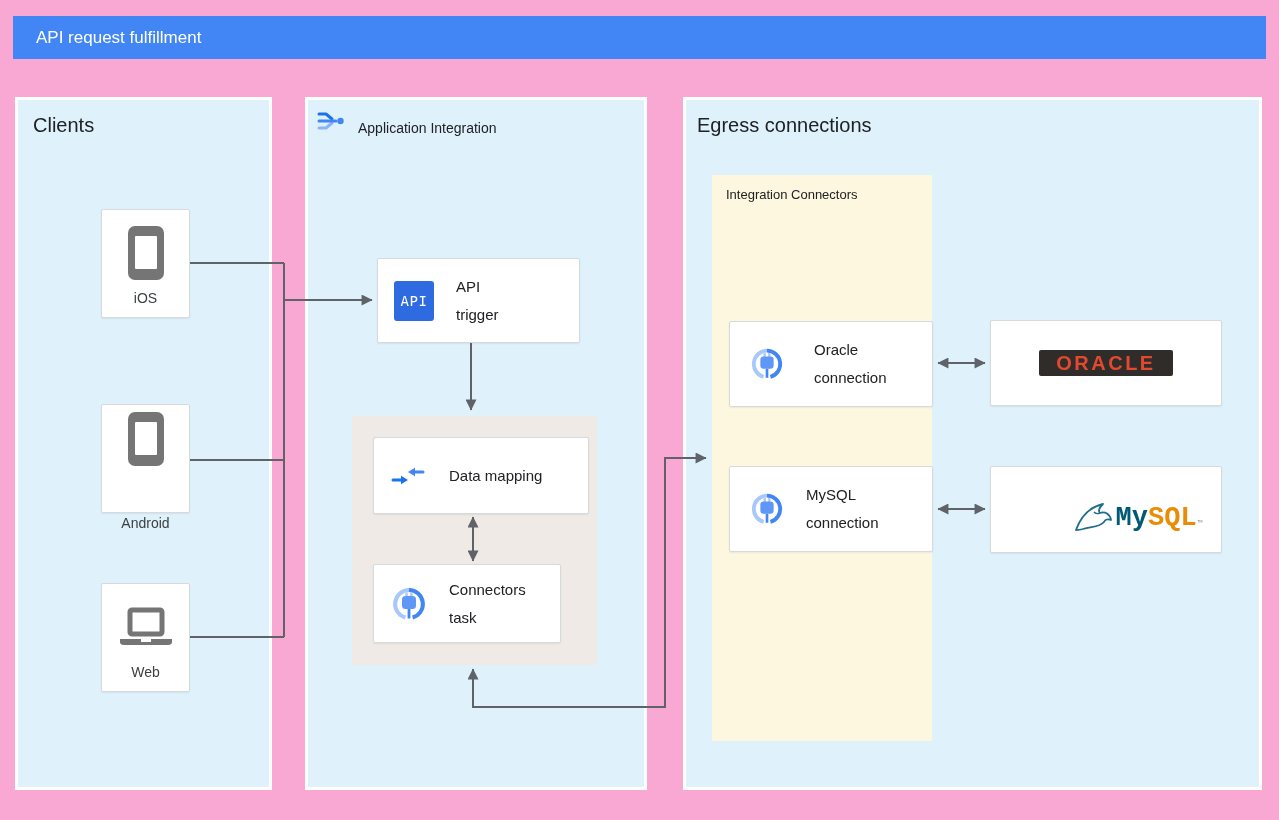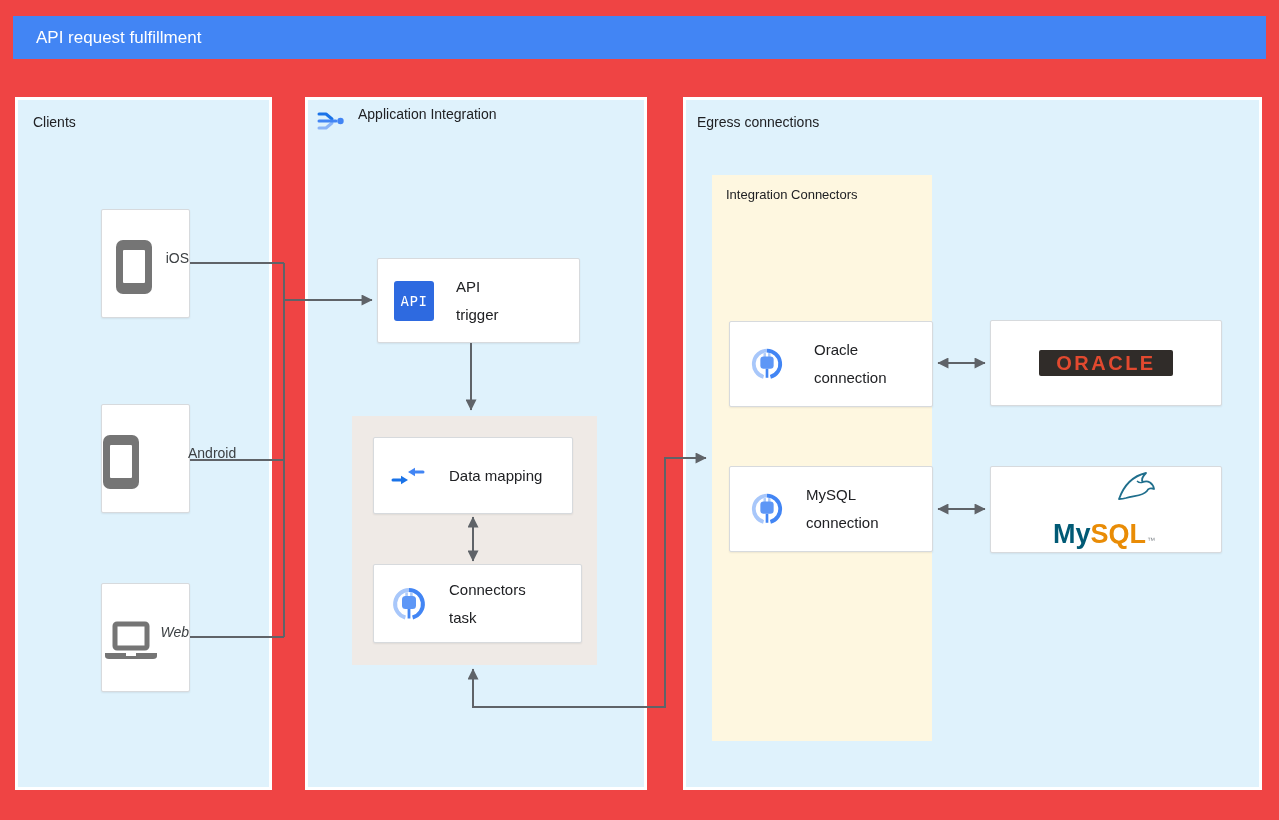--- a/index.html
+++ b/index.html
@@ -1,41 +1,41 @@
 <!DOCTYPE html>
 <html><head>
 <meta charset="utf-8">
 <style>
   html,body{margin:0;padding:0;}
   body{font-family:"Liberation Sans",sans-serif;background:#E9EAED;}
-  #stage{position:relative;width:1279px;height:820px;background:#ef4444;overflow:hidden;}
+  #stage{position:relative;width:1279px;height:820px;background:#f9a8d4;overflow:hidden;}
   .abs{position:absolute;}
   .banner{left:13px;top:16px;width:1253px;height:43px;background:#4285F4;color:#FFFFFF;
     font-size:17px;line-height:43px;padding-left:23px;box-sizing:border-box;}
   .panel{background:#DFF2FC;border:3px solid #FFFFFF;box-sizing:border-box;}
-  .panel-label{position:absolute;font-size:14px;color:#202124;}
+  .panel-label{position:absolute;font-size:20px;color:#202124;}
   .group-yellow{left:712px;top:175px;width:220px;height:566px;background:#FEF7E0;}
   .group-label{position:absolute;left:14px;top:12px;font-size:13px;color:#202124;}
   .stage-gray{left:352px;top:416px;width:245px;height:249px;background:#EFEAE6;}
   .card{background:#FFFFFF;border:1px solid #D7DADD;border-radius:2px;box-sizing:border-box;
     box-shadow:0 1px 2px rgba(0,0,0,0.07);}
-  .client-card{left:101px;width:89px;height:109px;display:flex;align-items:center;}
+  .client-card{left:101px;width:89px;height:109px;display:flex;flex-direction:column;align-items:center;}
   .client-card .icon-wrap{flex:1;display:flex;align-items:center;justify-content:center;padding-top:6px;}
   .client-card .client-label{font-size:14px;color:#3C4043;margin-bottom:11px;}
   .node{display:flex;align-items:center;box-sizing:border-box;}
   .node .node-label{font-size:15px;color:#202124;line-height:28px;}
   .api-icon{width:40px;height:40px;background:#2E6AE0;border-radius:3px;display:flex;
     align-items:center;justify-content:center;color:#FFFFFF;font-family:"DejaVu Sans Mono",monospace;
     font-weight:normal;font-size:14px;letter-spacing:0.5px;}
-  .int-header{left:317px;top:106px;display:flex;align-items:flex-start;gap:11px;}
+  .int-header{left:317px;top:106px;display:flex;align-items:flex-end;gap:11px;}
   .int-header .panel-label-inline{font-size:14px;color:#202124;}
   .oracle-badge{width:134px;height:26px;background:#302C29;border-radius:2px;display:flex;
     align-items:center;justify-content:center;}
   .oracle-word{color:#E2492F;font-weight:bold;font-size:20px;letter-spacing:2.5px;}
-  .mysql-wrap{display:flex;flex-direction:column;align-items:flex-start;}
+  .mysql-wrap{display:flex;flex-direction:row;align-items:flex-end;font-family:Liberation Mono, monospace;}
   .mysql-text{display:flex;align-items:flex-end;margin-top:-4px;}
   .mysql-my{color:#015A75;font-weight:bold;font-size:27px;}
   .mysql-sql{color:#E98C06;font-weight:bold;font-size:27px;margin-top:21px;}
   .mysql-tm{color:#8A8F94;font-size:8px;margin-bottom:5px;margin-left:1px;}
   svg{display:block;}
   #lines{position:absolute;left:0;top:0;z-index:20;pointer-events:none;}
 </style>
 </head>
 <body>
 
@@ -84,51 +84,51 @@
   <div class="abs card client-card" style="top:404px;gap:48px;">
     <div class="icon-wrap">
       <svg width="38" height="56" viewBox="0 0 38 56">
         <rect x="1" y="1" width="36" height="54" rx="7" fill="#757575"></rect>
         <rect x="8" y="11" width="22" height="33" rx="1" fill="#FFFFFF"></rect>
       </svg>
     </div>
     <div class="client-label">Android</div>
   </div>
 
-  <div class="abs card client-card" style="top:583px;font-style:italic;">
+  <div class="abs card client-card" style="top:583px;">
     <div class="icon-wrap">
       <svg width="54" height="40" viewBox="0 0 54 40">
         <rect x="11" y="3" width="32" height="24" rx="2" fill="#FFFFFF" stroke="#757575" stroke-width="5"></rect>
         <path d="M1 32 H53 V35 Q53 38 49 38 H5 Q1 38 1 35 Z" fill="#757575"></path>
         <rect x="22" y="32" width="10" height="3" fill="#FFFFFF"></rect>
       </svg>
     </div>
     <div class="client-label">Web</div>
   </div>
 
   <div class="abs card node" style="left:377px;top:258px;width:203px;height:85px;padding-left:16px;gap:22px;">
     <div class="api-icon">
       <span>API</span>
     </div>
     <div class="node-label" style="width:70px;">API trigger</div>
   </div>
 
-  <div class="abs card node" style="left:373px;top:437px;width:200px;height:77px;padding-left:17px;gap:24px;align-items:center;">
+  <div class="abs card node" style="left:373px;top:437px;width:216px;height:77px;padding-left:17px;gap:24px;align-items:center;">
     <span>
       <svg width="34" height="22" viewBox="0 0 34 22">
         <path d="M2 15 H11" stroke="#1A73E8" stroke-width="3" stroke-linecap="round" fill="none"></path>
         <path d="M10 10.8 L17 15 L10 19.2 Z" fill="#1A73E8"></path>
         <path d="M32 7 H23" stroke="#4285F4" stroke-width="3" stroke-linecap="round" fill="none"></path>
         <path d="M24 2.8 L17 7 L24 11.2 Z" fill="#4285F4"></path>
       </svg>
     </span>
     <div class="node-label">Data mapping</div>
   </div>
 
-  <div class="abs card node" style="left:373px;top:564px;width:209px;height:79px;padding-left:15px;gap:20px;">
+  <div class="abs card node" style="left:373px;top:564px;width:188px;height:79px;padding-left:15px;gap:20px;">
     <span>
       <svg width="40" height="40" viewBox="0 0 40 40">
         <path d="M20 6 A14 14 0 0 0 16.4 33.5" stroke="#A8C7FA" stroke-width="4" fill="none"></path>
         <path d="M20 6 A14 14 0 0 1 23.6 33.5" stroke="#4285F4" stroke-width="4" fill="none"></path>
         <rect x="16.3" y="8.5" width="2.6" height="6" fill="#AECBFA"></rect>
         <rect x="21.1" y="8.5" width="2.6" height="6" fill="#AECBFA"></rect>
         <rect x="13" y="12" width="14" height="13" rx="3.5" fill="#5E97F6"></rect>
         <rect x="18.6" y="25" width="2.8" height="9.5" fill="#4285F4"></rect>
       </svg>
     </span>

